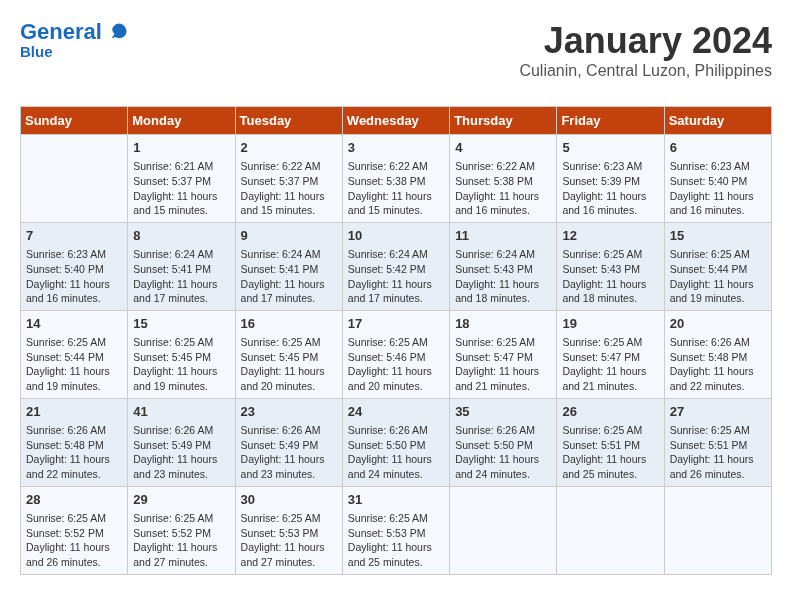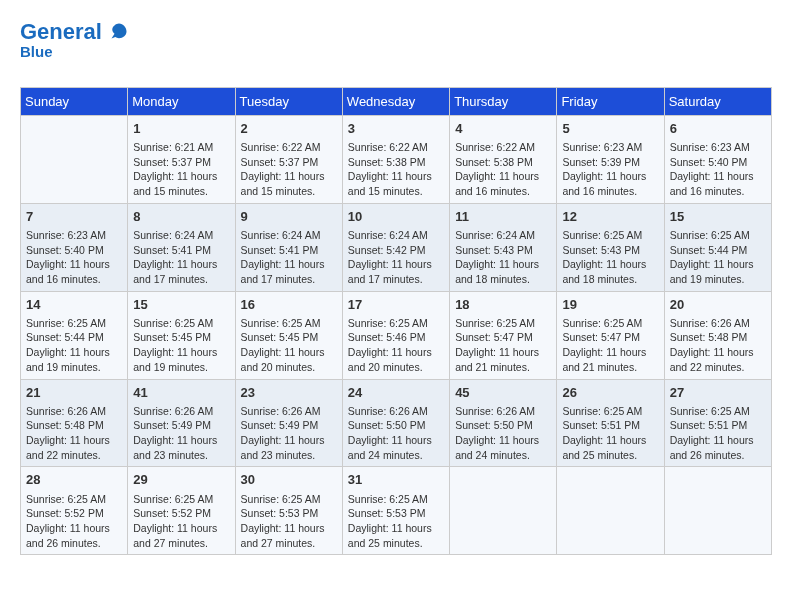--- a/index.html
+++ b/index.html
@@ -46,26 +46,26 @@
     .location {
       font-size: 16px;
       color: #555;
     }
     table {
       width: 100%;
       border-collapse: collapse;
       font-size: 11px;
     }
     thead tr th {
-      background-color: #1d4ed8;
+      background-color: #c2410c;
       color: #fff;
       padding: 6px 4px;
       text-align: left;
       font-size: 13px;
-      font-weight: normal;
+      font-weight: bold;
       border: 1px solid #ccc;
     }
     tbody tr td {
       border: 1px solid #ccc;
       padding: 4px 5px;
       vertical-align: top;
       width: calc(100% / 7);
       min-height: 80px;
       background: #fff;
       color: #333;
@@ -96,20 +96,24 @@
     <div>
       <div class="logo-text">
         <span style="color:#1a6bbf;">General</span>
         <svg class="logo-icon" viewBox="0 0 24 24" fill="#1a6bbf" style="display:inline-block;vertical-align:middle;width:18px;height:18px;">
           <path d="M12 2C8 2 3 6 3 10c0 2 1 4 3 5.5L2 22l5-2c1.5 1 3 1.5 5 1.5 5.5 0 10-4 10-9S17.5 2 12 2z"></path>
         </svg>
       </div>
       <div class="logo-text" style="color:#1a6bbf;font-size:15px;font-weight:bold;">Blue</div>
     </div>
   </div>
+  <div class="title-block">
+    <div class="month-year">January 2024</div>
+    <div class="location">Culianin, Central Luzon, Philippines</div>
+  </div>
 </div>
 
 <table>
   <thead>
     <tr>
     <th>Sunday</th>
         <th>Monday</th>
         <th>Tuesday</th>
         <th>Wednesday</th>
         <th>Thursday</th>
@@ -288,21 +292,21 @@
           <div class="day-info">and 23 minutes.</div>
         </td>
         <td>
           <span class="day-number">24</span>
           <div class="day-info">Sunrise: 6:26 AM</div>
           <div class="day-info">Sunset: 5:50 PM</div>
           <div class="day-info">Daylight: 11 hours</div>
           <div class="day-info">and 24 minutes.</div>
         </td>
         <td>
-          <span class="day-number">45</span>
+          <span class="day-number">35</span>
           <div class="day-info">Sunrise: 6:26 AM</div>
           <div class="day-info">Sunset: 5:50 PM</div>
           <div class="day-info">Daylight: 11 hours</div>
           <div class="day-info">and 24 minutes.</div>
         </td>
         <td>
           <span class="day-number">26</span>
           <div class="day-info">Sunrise: 6:25 AM</div>
           <div class="day-info">Sunset: 5:51 PM</div>
           <div class="day-info">Daylight: 11 hours</div>

